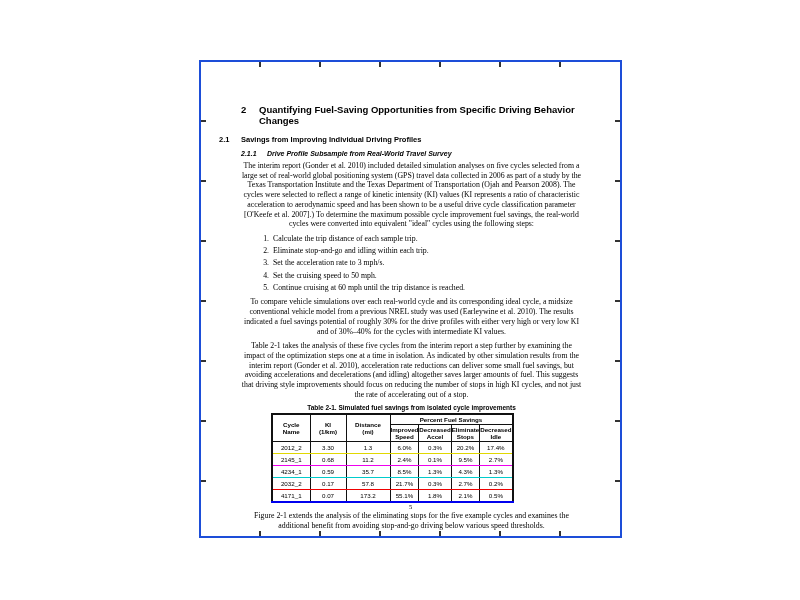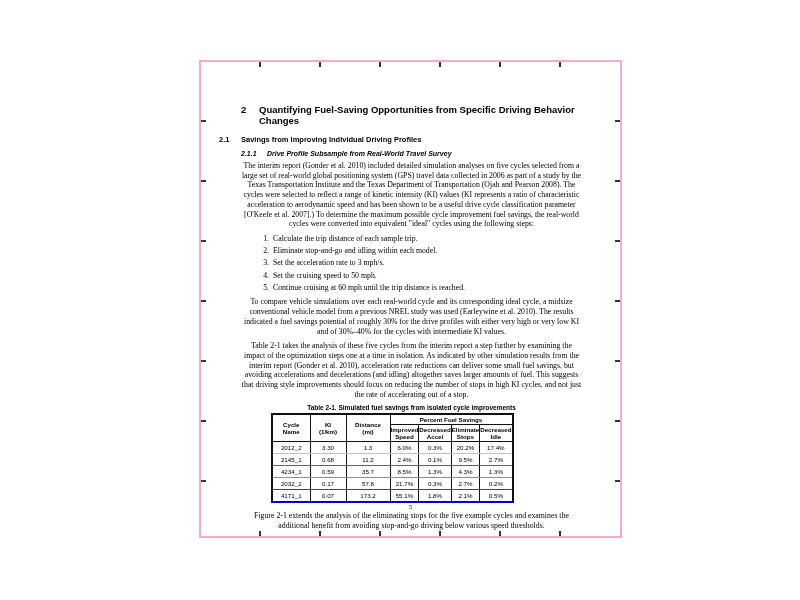--- a/index.html
+++ b/index.html
@@ -2,21 +2,21 @@
 <html><head>
 <meta charset="utf-8">
 <style>
   html,body{margin:0;padding:0;}
   body{
     width:800px;height:600px;background:#ffffff;position:relative;overflow:hidden;
     font-family:"Liberation Serif", serif;color:#000;
   }
   .page{
     position:absolute;left:199px;top:60px;width:423px;height:478px;
-    border:2px solid #f9a8d4;box-sizing:border-box;background:#fff;
+    border:2px solid #1d4ed8;box-sizing:border-box;background:#fff;
   }
   
   .tick-top{position:absolute;top:0;left:0;width:390px;height:5px;
     background:repeating-linear-gradient(to right,transparent 0,transparent 58px,#333 58px,#333 60px);}
   .tick-bottom{position:absolute;bottom:0;left:0;width:390px;height:5px;
     background:repeating-linear-gradient(to right,transparent 0,transparent 58px,#333 58px,#333 60px);}
   .tick-left{position:absolute;left:0;top:0;width:5px;height:450px;
     background:repeating-linear-gradient(to bottom,transparent 0,transparent 58px,#333 58px,#333 60px);}
   .tick-right{position:absolute;right:0;top:0;width:5px;height:450px;
     background:repeating-linear-gradient(to bottom,transparent 0,transparent 58px,#333 58px,#333 60px);}
@@ -77,21 +77,21 @@
     <div class="h1"><span class="num">2</span><span>Quantifying Fuel-Saving Opportunities from Specific Driving Behavior Changes</span></div>
 
     <div class="h2"><span class="num">2.1</span><span>Savings from Improving Individual Driving Profiles</span></div>
 
     <div class="h3"><span class="num">2.1.1</span><span>Drive Profile Subsample from Real-World Travel Survey</span></div>
 
     <p class="para">The interim report (Gonder et al. 2010) included detailed simulation analyses on five cycles selected from a large set of real-world global positioning system (GPS) travel data collected in 2006 as part of a study by the Texas Transportation Institute and the Texas Department of Transportation (Ojah and Pearson 2008). The cycles were selected to reflect a range of kinetic intensity (KI) values (KI represents a ratio of characteristic acceleration to aerodynamic speed and has been shown to be a useful drive cycle classification parameter [O'Keefe et al. 2007].) To determine the maximum possible cycle improvement fuel savings, the real-world cycles were converted into equivalent "ideal" cycles using the following steps:</p>
 
     <ol class="steps">
       <li>Calculate the trip distance of each sample trip.</li>
-      <li>Eliminate stop-and-go and idling within each model.</li>
+      <li>Eliminate stop-and-go and idling within each trip.</li>
       <li>Set the acceleration rate to 3 mph/s.</li>
       <li>Set the cruising speed to 50 mph.</li>
       <li>Continue cruising at 60 mph until the trip distance is reached.</li>
     </ol>
 
     <p class="para">To compare vehicle simulations over each real-world cycle and its corresponding ideal cycle, a midsize conventional vehicle model from a previous NREL study was used (Earleywine et al. 2010). The results indicated a fuel savings potential of roughly 30% for the drive profiles with either very high or very low KI and of 30%–40% for the cycles with intermediate KI values.</p>
 
     <p class="para">Table 2-1 takes the analysis of these five cycles from the interim report a step further by examining the impact of the optimization steps one at a time in isolation. As indicated by other simulation results from the interim report (Gonder et al. 2010), acceleration rate reductions can deliver some small fuel savings, but avoiding accelerations and decelerations (and idling) altogether saves larger amounts of fuel. This suggests that driving style improvements should focus on reducing the number of stops in high KI cycles, and not just the rate of accelerating out of a stop.</p>
 
     <div class="caption">Table 2-1. Simulated fuel savings from isolated cycle improvements</div>

